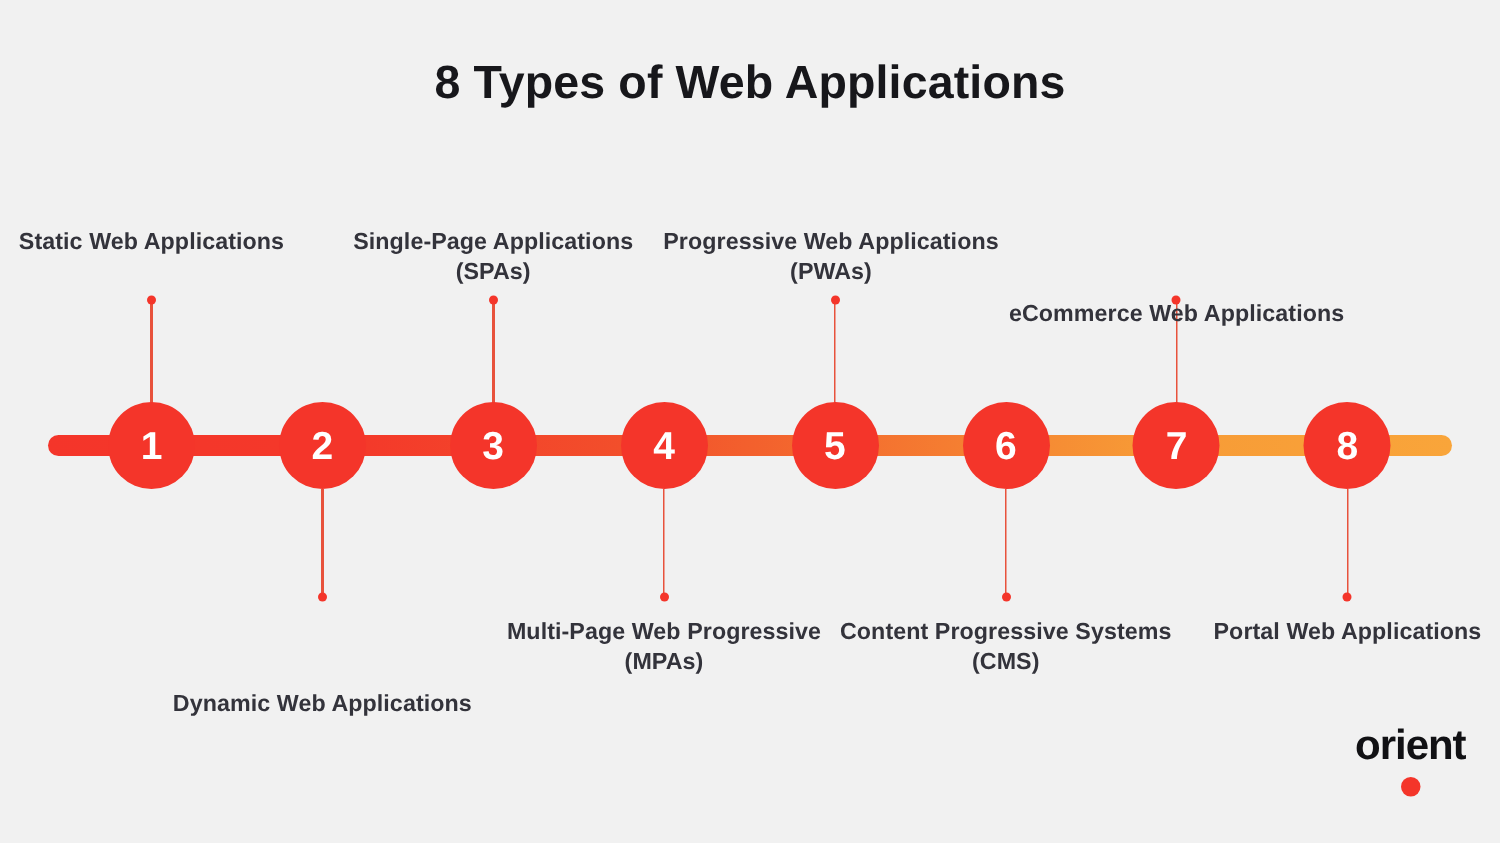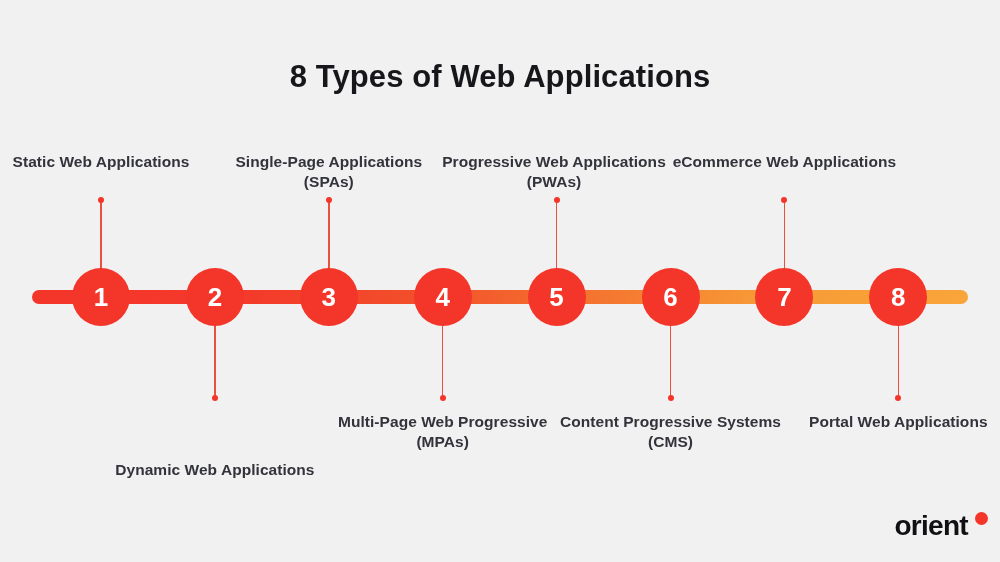--- a/index.html
+++ b/index.html
@@ -25,21 +25,20 @@
     position: absolute;
     top: 36px;
     left: 0;
     width: 1000px;
     text-align: center;
     font-size: 31px;
     font-weight: bold;
     color: #17171B;
     letter-spacing: 0.1px;
     line-height: 38px;
-    margin-top: 22px;
   }
 
   
   .timeline-bar {
     position: absolute;
     left: 32px;
     top: 290px;
     width: 936px;
     height: 14px;
     border-radius: 7px;
@@ -112,25 +111,26 @@
   .label.up {
     top: 152px;
   }
   .label.down {
     top: 412px;
   }
 
   
   .logo {
     position: absolute;
-    right: 12px;
+    right: 23px;
     bottom: 22px;
     display: flex;
-    align-items: flex-start;
+    align-items: center;
     gap: 7px;
+    flex-direction: column;
   }
   .logo-text {
     font-size: 28px;
     font-weight: bold;
     color: #111114;
     letter-spacing: -0.7px;
     line-height: 28px;
   }
   .logo-dot {
     width: 13px;
@@ -169,21 +169,21 @@
       <div class="stem up" style="left: 556.6px;"></div>
       <div class="dot up" style="left: 556.6px;"></div>
       <div class="label up" style="left: 554px;">Progressive Web Applications (PWAs)</div>
       <div class="node" style="left: 556.6px;">5</div>
       <div class="stem down" style="left: 670.5px;"></div>
       <div class="dot down" style="left: 670.5px;"></div>
       <div class="label down" style="left: 670.5px;">Content Progressive Systems (CMS)</div>
       <div class="node" style="left: 670.5px;">6</div>
       <div class="stem up" style="left: 784.4px;"></div>
       <div class="dot up" style="left: 784.4px;"></div>
-      <div class="label up" style="left: 784.4px;">eCommerce Web Applications</div>
+      <div class="label up" style="left: 784.4px; margin-top: 48px;">eCommerce Web Applications</div>
       <div class="node" style="left: 784.4px;">7</div>
       <div class="stem down" style="left: 898.3px;"></div>
       <div class="dot down" style="left: 898.3px;"></div>
       <div class="label down" style="left: 898.3px;">Portal Web Applications</div>
       <div class="node" style="left: 898.3px;">8</div>
     </div>
 
   <div class="logo">
     <span class="logo-text">orient</span>
     <span class="logo-dot"></span>

